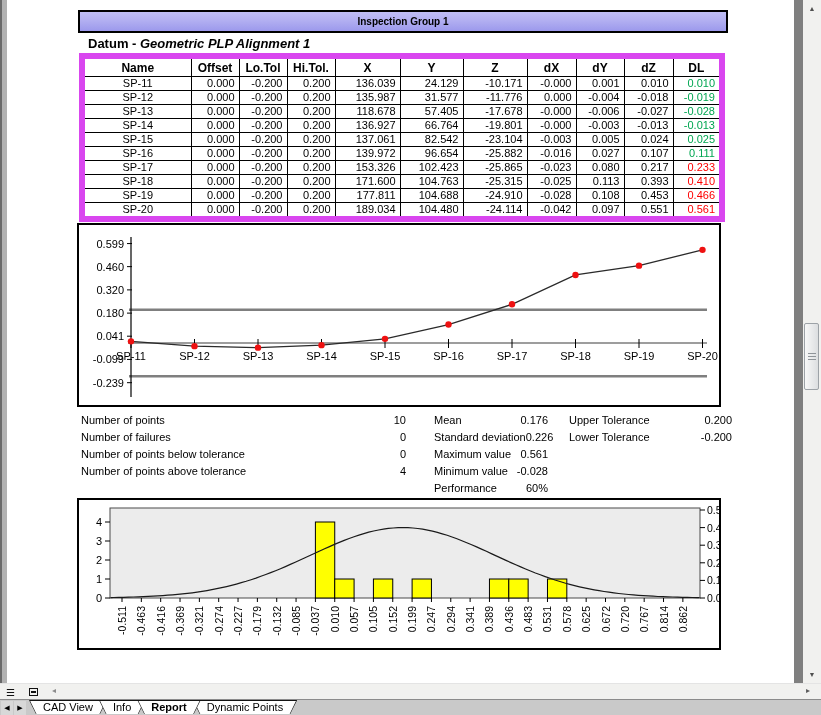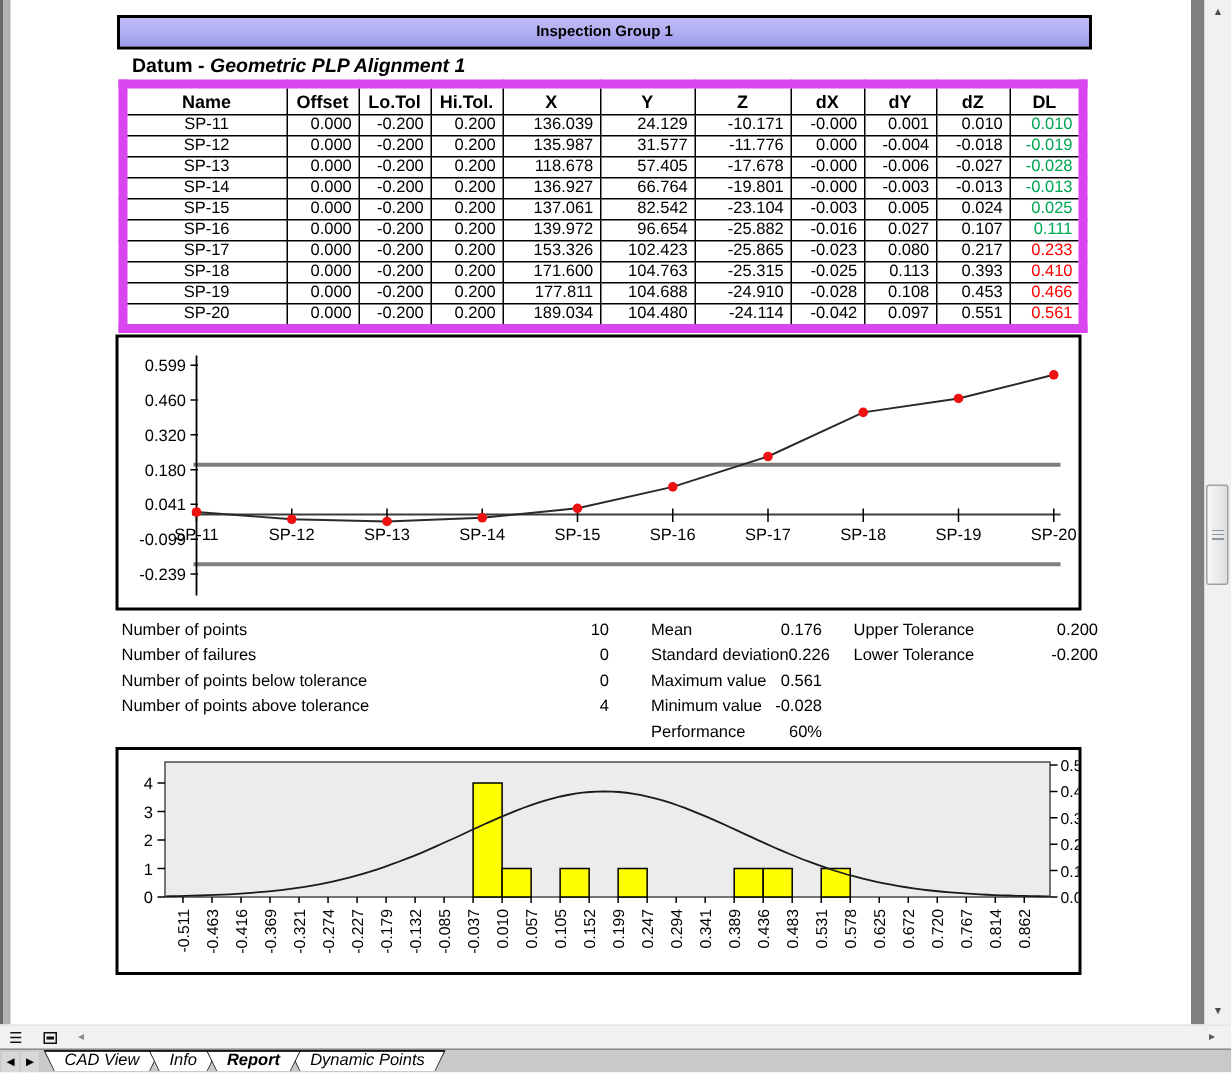--- a/index.html
+++ b/index.html
@@ -33,21 +33,21 @@
 
   
   .tab-row{position:absolute;left:0;top:699px;width:821px;height:16px;background:#c9c9c9;
            border-top:1px solid #8b8b8b;box-sizing:border-box;}
   .tab-nav{position:absolute;top:1px;width:12px;height:14px;background:#d8d8d8;display:flex;
            align-items:center;justify-content:center;font-size:7px;color:#000;}
   .tab-nav.prev{left:1px;} .tab-nav.next{left:14px;}
   .tab-strip{position:absolute;left:29px;top:0;height:15px;display:flex;align-items:stretch;}
   .tab{position:relative;display:inline-flex;align-items:center;justify-content:center;
        height:14px;padding:0 14px;margin-left:-8px;background:#141414;
-       clip-path:polygon(0 0,100% 0,calc(100% - 7px) 100%,7px 100%);font-style:italic;}
+       clip-path:polygon(0 0,100% 0,calc(100% - 7px) 100%,7px 100%);}
   .tab:first-child{margin-left:0;}
   .tab .bg{position:absolute;left:1.2px;right:1.2px;top:1px;bottom:0;background:#fff;
        clip-path:polygon(0 0,100% 0,calc(100% - 6.3px) 100%,6.3px 100%);}
   .tab span{position:relative;font-size:11px;white-space:nowrap;}
   .tab.active{z-index:5;} .tab.active span{font-weight:bold;}
 
   
   .title-bar{position:absolute;left:78px;top:10px;width:646px;height:19px;border:2px solid #000;
              background:linear-gradient(180deg,#c0bef5 0%,#b2aff1 45%,#9c99ec 100%);
              display:flex;align-items:center;justify-content:center;font-size:10px;font-weight:bold;}

